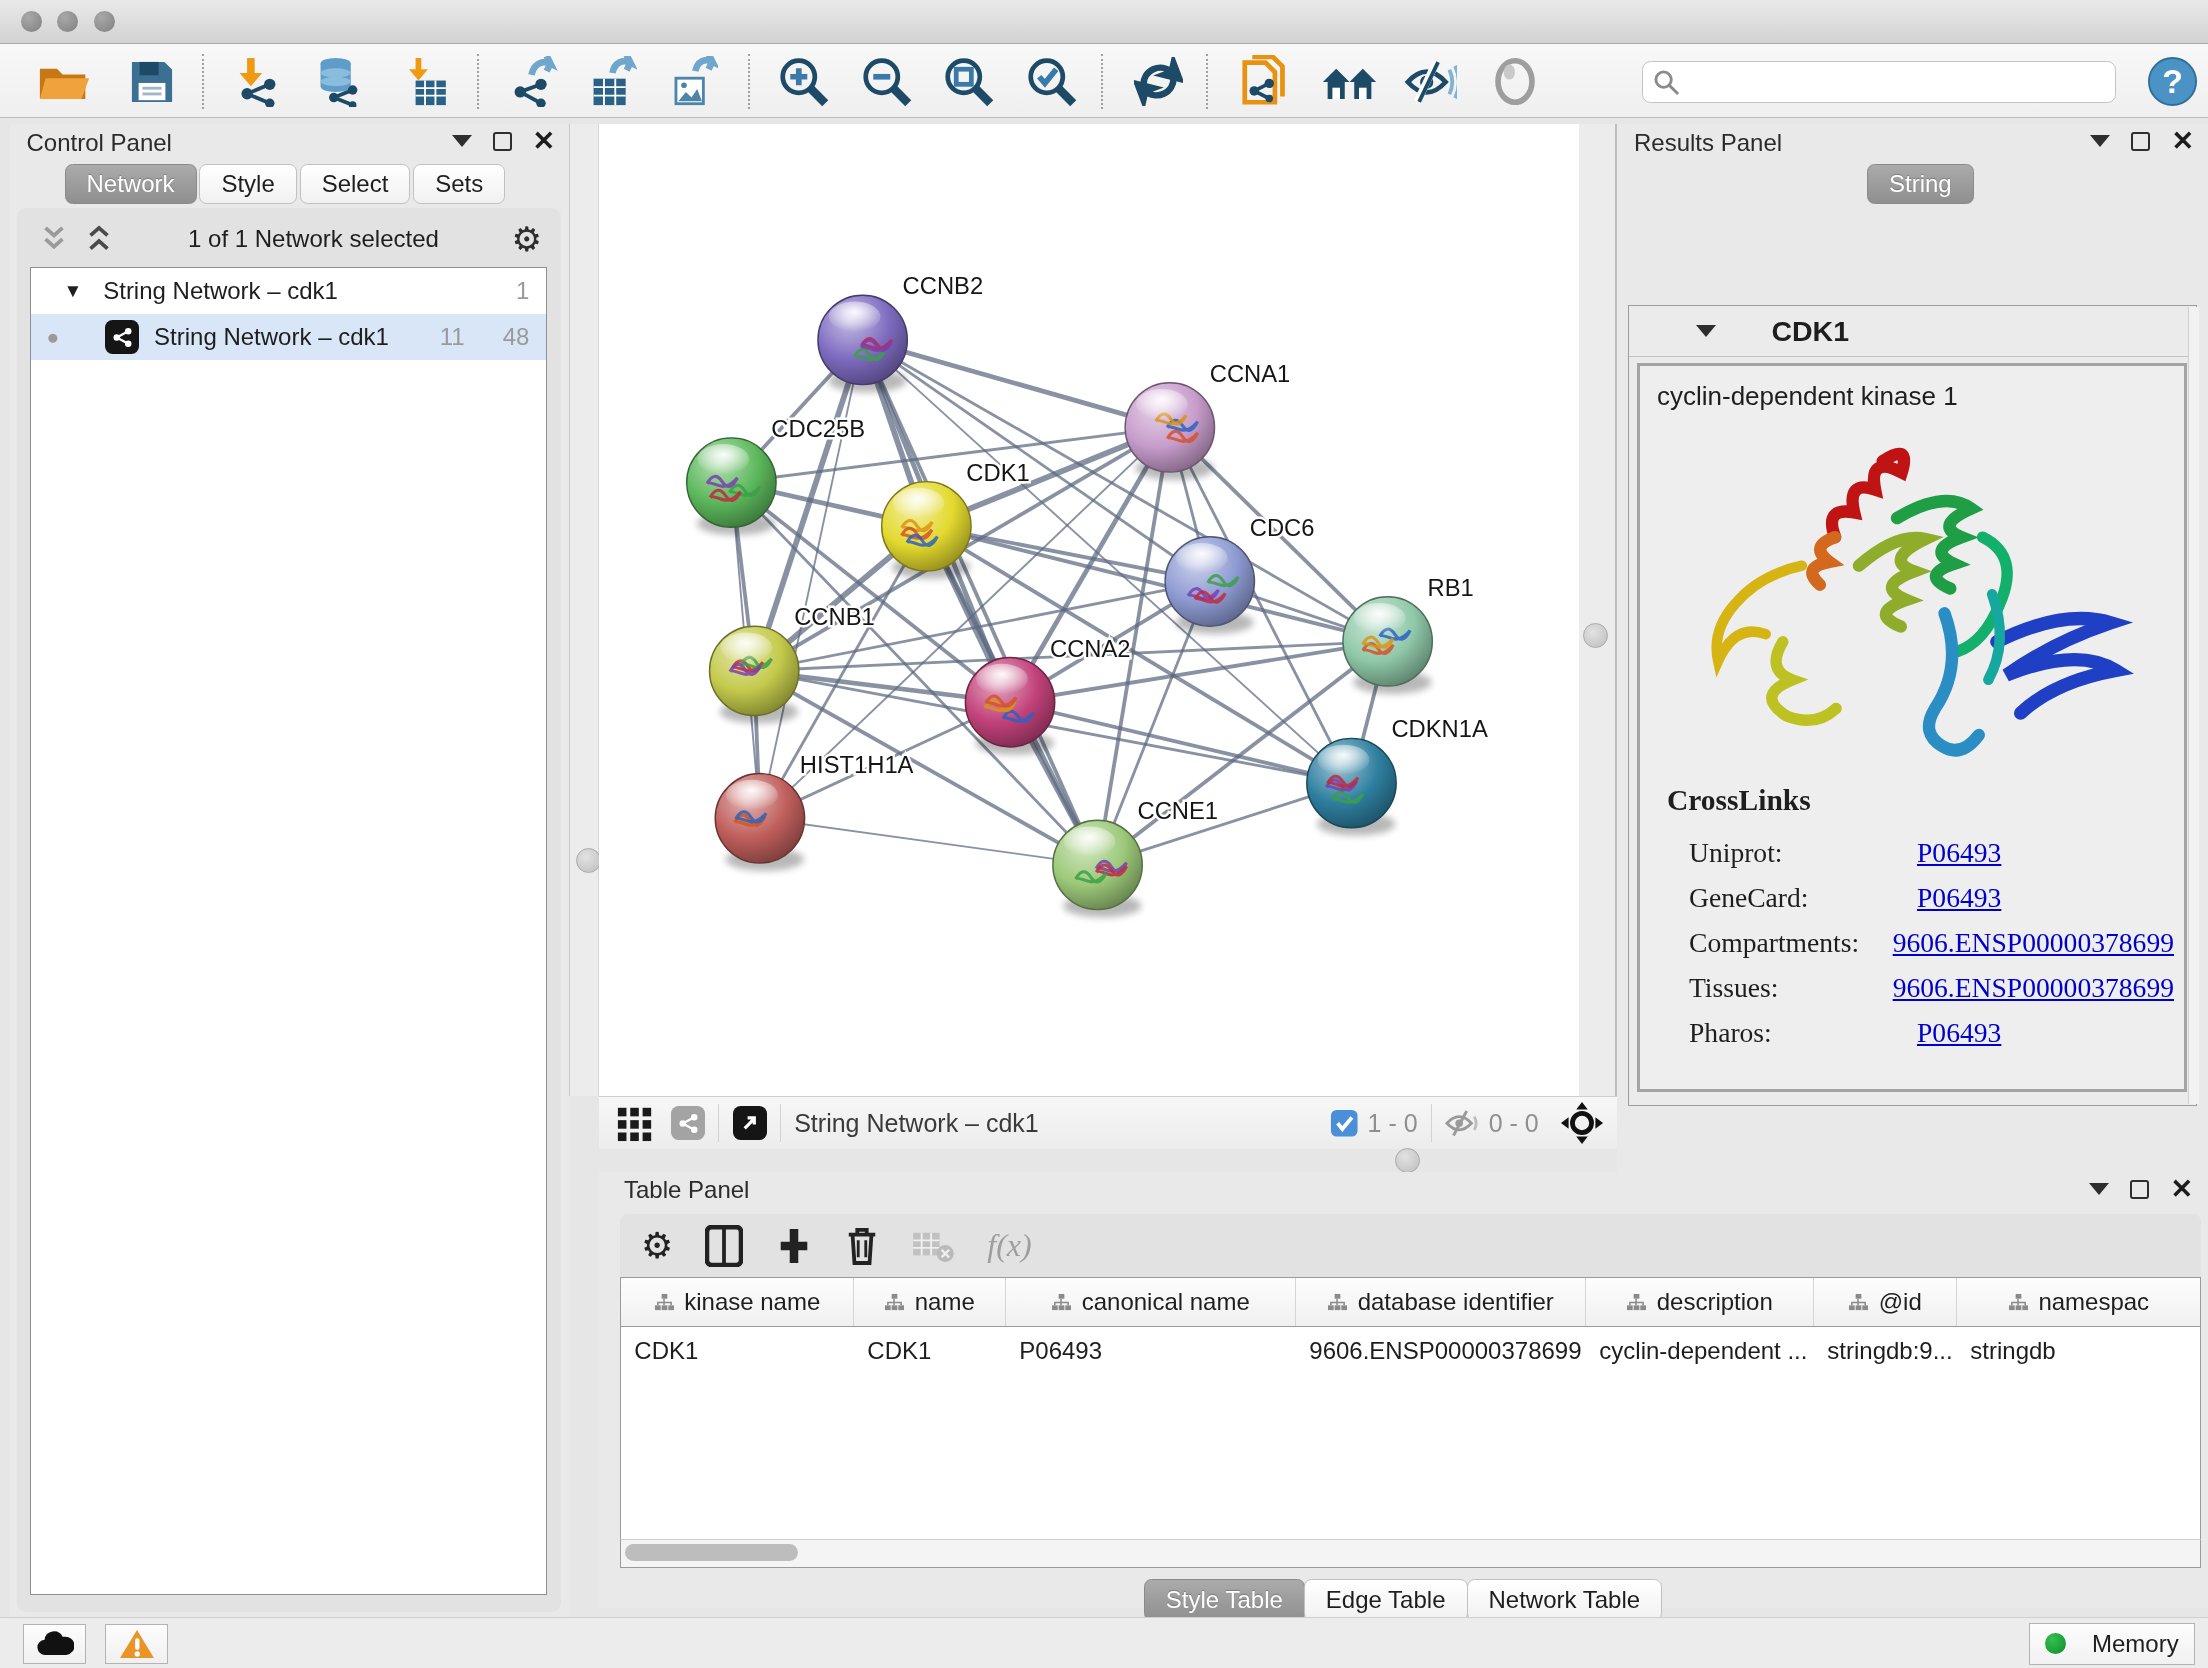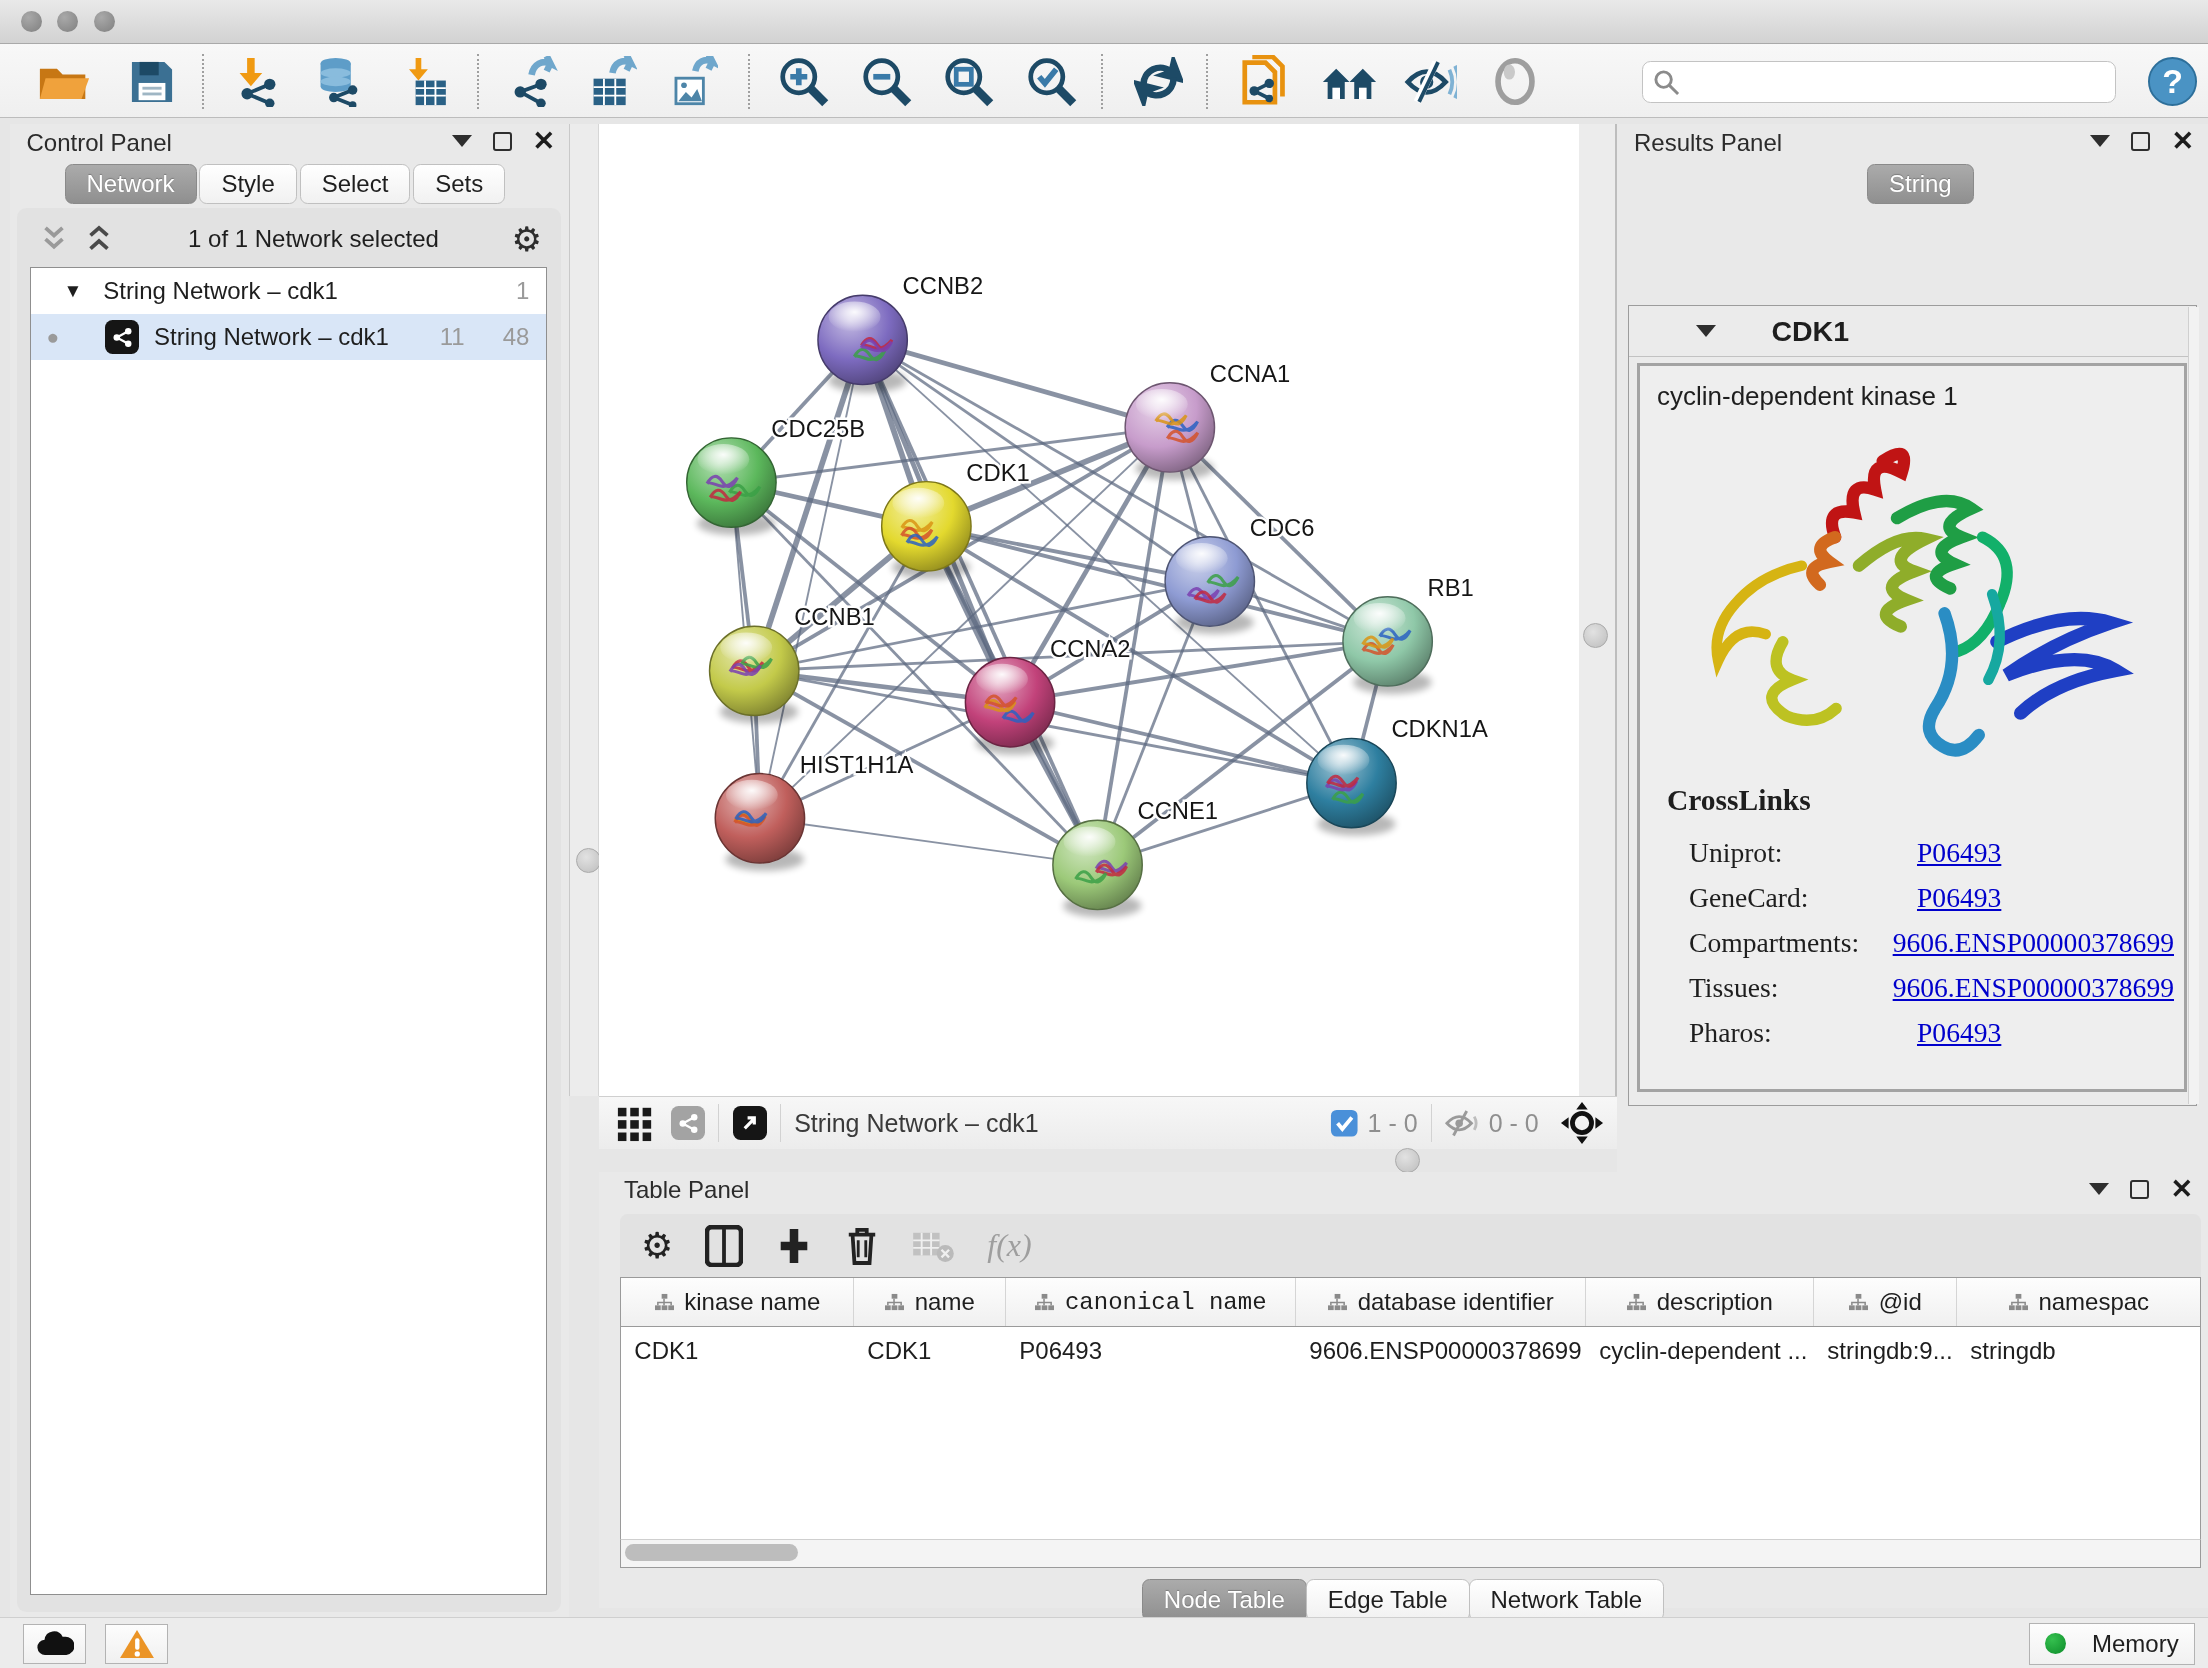--- a/index.html
+++ b/index.html
@@ -759,21 +759,21 @@
             <g fill="#8a8a8a">
               <rect x="8" y="1" width="6" height="5"></rect>
               <rect x="1" y="13" width="6" height="5"></rect>
               <rect x="8" y="13" width="6" height="5"></rect>
               <rect x="15" y="13" width="6" height="5"></rect>
               <path d="M10.5 6 v4 M4 13 v-3 h14 v3 M10.5 10 v3" stroke="#8a8a8a" stroke-width="1.6" fill="none"></path>
             </g>
           </svg>
           <span>name</span>
         </div>
-        <div class="th" style="width: 290px; flex: 0 0 auto; font-family: Liberation Mono, monospace;">
+        <div class="th" style="width: 290px; flex: 0 0 auto;">
           <svg width="21" height="19" viewBox="0 0 22 20">
             <g fill="#8a8a8a">
               <rect x="8" y="1" width="6" height="5"></rect>
               <rect x="1" y="13" width="6" height="5"></rect>
               <rect x="8" y="13" width="6" height="5"></rect>
               <rect x="15" y="13" width="6" height="5"></rect>
               <path d="M10.5 6 v4 M4 13 v-3 h14 v3 M10.5 10 v3" stroke="#8a8a8a" stroke-width="1.6" fill="none"></path>
             </g>
           </svg>
           <span>canonical name</span>
@@ -836,21 +836,21 @@
           <div class="td" style="width: 228px; flex: 0 0 auto;">cyclin-dependent ...</div>
           <div class="td" style="width: 143px; flex: 0 0 auto;">stringdb:9...</div>
           <div class="td" style="width: 244px; flex: 0 0 auto;">stringdb</div>
         </div>
     </div>
   </div>
   <div id="tp-hscroll" class="abs">
     <div id="tp-thumb" class="abs"></div>
   </div>
   <div id="tp-tabs" class="abs">
-    <div class="tab sel">Node Table</div>
+    <div class="tab sel">Style Table</div>
     <div class="tab">Edge Table</div>
     <div class="tab">Network Table</div>
   </div>
 </div>
 
 <div id="statusbar" class="abs">
   <div class="sb-btn abs" style="left:23px">
     <svg width="38" height="27" viewBox="0 0 40 28">
         <path d="M10 26 a8 8 0 0 1 -1 -16 a10 10 0 0 1 19 -3 a7 7 0 0 1 2 0 a8 8 0 0 1 2 19 Z" fill="#111"></path>
       </svg>

